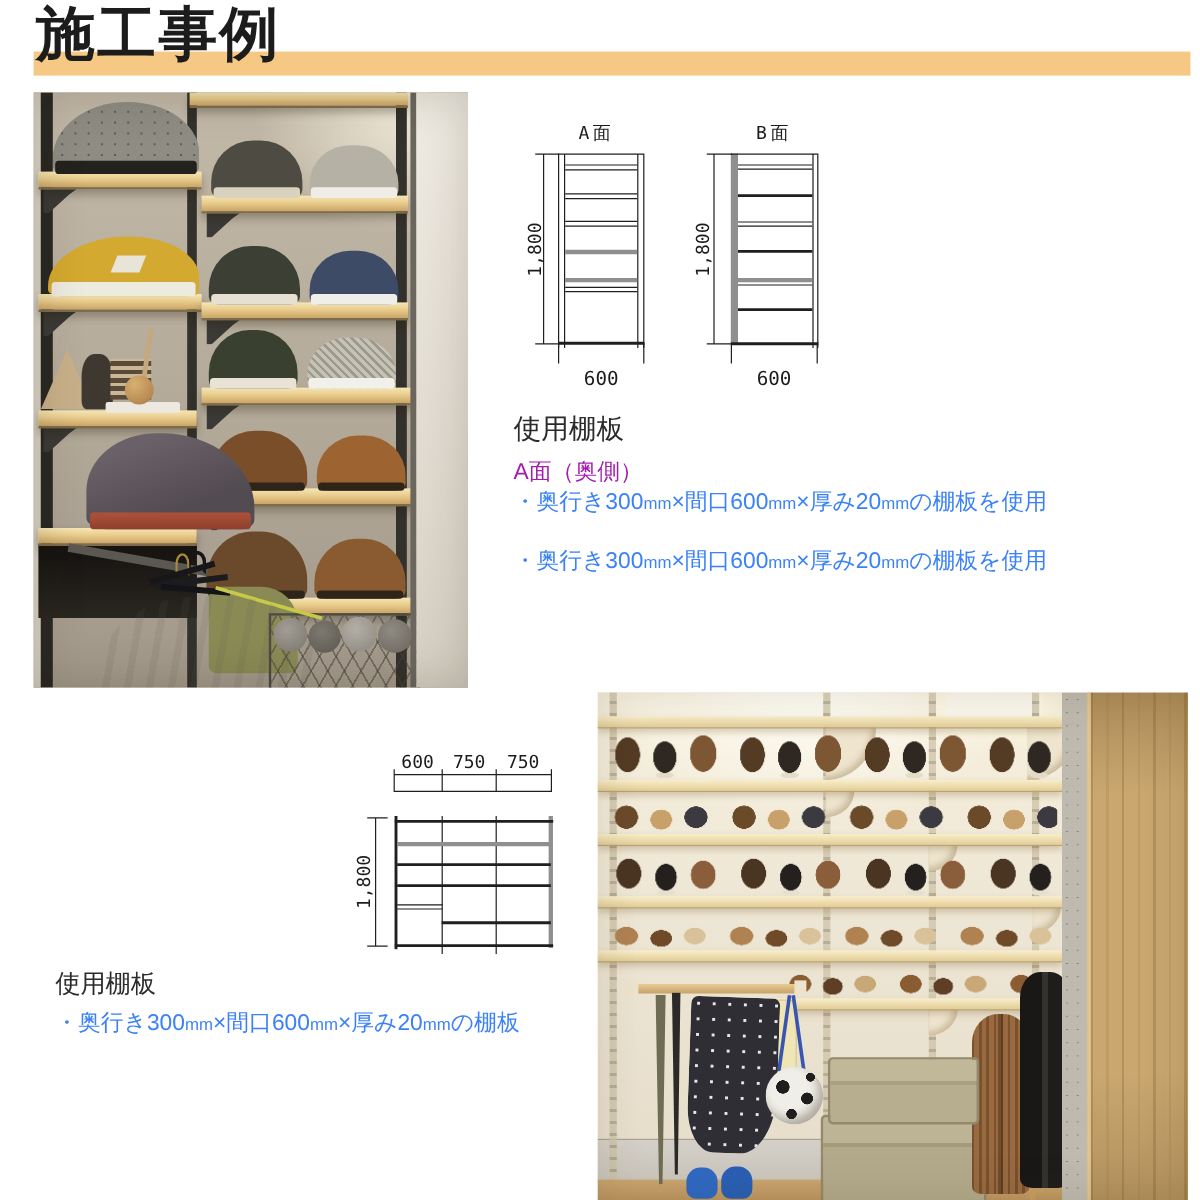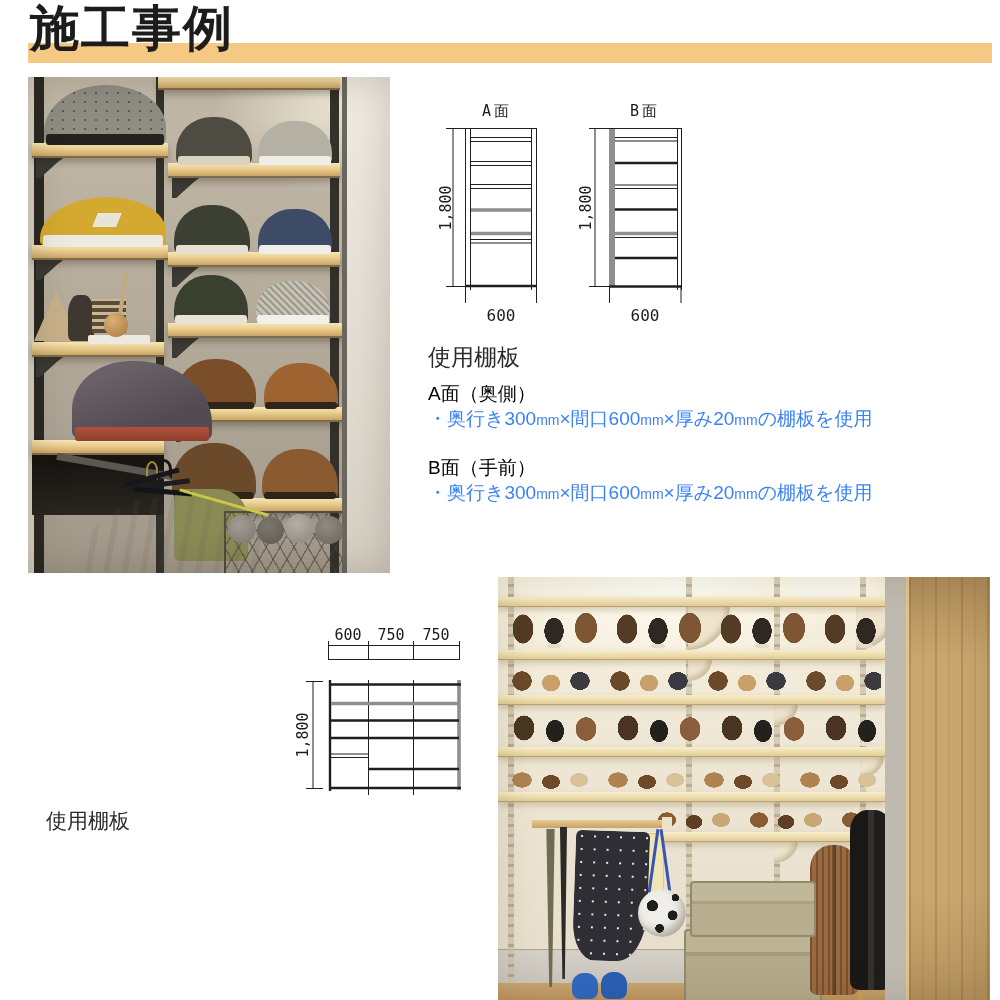--- a/index.html
+++ b/index.html
@@ -6,21 +6,21 @@
   #page{position:relative;width:1000px;height:1000px;background:#fff;overflow:hidden;
         font-family:"Liberation Sans","DejaVu Sans",sans-serif;color:#2e2e2e;}
   .abs{position:absolute;}
 
   
   #accent-bar{left:28px;top:43px;width:964px;height:20px;background:#F5C983;}
   #page-title{left:30px;top:-4px;font-size:49px;font-weight:bold;color:#1c1c1c;letter-spacing:2px;z-index:3;}
 
   
   .spec-heading{font-size:23px;color:#2b2b2b;}
-  .spec-title{font-size:19px;color:#000000;}
+  .spec-title{font-size:19px;color:#a21caf;}
   .spec-line{font-size:19px;color:#3b82f6;}
   .mmu{font-size:14px;}
   #spec-top{left:428px;top:346px;width:480px;line-height:1;}
   #spec-top .spec-heading{margin-bottom:15px;}
   #spec-top .spec-title{margin-bottom:6px;}
   #spec-top .spec-line{margin-bottom:30px;}
   #spec-bottom{left:46px;top:810px;width:470px;line-height:1;}
   #spec-bottom .spec-heading{font-size:21px;margin-bottom:12px;}
   #spec-bottom .spec-line{margin-bottom:14px;line-height:1.05;}
 
@@ -181,41 +181,41 @@
     <path class="dln" d="M609.5 287V303 M681 287V303"></path>
     <path class="dln" d="M595 128V287 M589 128.5H610 M589 286.5H610"></path>
     <text x="586" y="213" font-size="15" text-anchor="middle" transform="rotate(-90 586 208)">1,800</text>
     <text x="645" y="321" font-size="16" text-anchor="middle">600</text>
   </svg>
 
   <div class="abs" id="spec-top">
     <div class="spec-heading">使用棚板</div>
     <div class="spec-title">A面（奥側）</div>
     <div class="spec-line">・奥行き300<span class="mmu">mm</span>×間口600<span class="mmu">mm</span>×厚み20<span class="mmu">mm</span>の棚板を使用</div>
-    <div class="spec-title">B面（手前）</div>
     <div class="spec-line">・奥行き300<span class="mmu">mm</span>×間口600<span class="mmu">mm</span>×厚み20<span class="mmu">mm</span>の棚板を使用</div>
   </div>
 
   <svg class="abs" style="left:268px;top:608px;" width="225" height="200" viewBox="268 608 225 200">
     <text x="348" y="640" font-size="15" text-anchor="middle">600</text>
     <text x="391" y="640" font-size="15" text-anchor="middle">750</text>
     <text x="436" y="640" font-size="15" text-anchor="middle">750</text>
     <path class="dln" d="M328 645.5H460 M328 659.5H460 M328.5 641V659.5 M368.5 641V659.5 M413.5 641V659.5 M459.5 641V659.5"></path>
     <path class="dth" d="M330 680V791"></path>
     <path class="dln" d="M368.5 680V795 M413.5 680V795"></path>
     <path class="dgy" d="M459 680V790"></path>
     <path class="dth" d="M329 684.5H461 M331 720.5H459 M331 738H459 M368 769H459 M329 788H461"></path>
     <path class="dgy" d="M331 703.5H459"></path>
     <path class="dln" d="M331 754H369 M331 757.5H369"></path>
     <path class="dln" d="M313 681V789 M306 681.5H323 M306 788.5H323"></path>
     <text x="303" y="740" font-size="15" text-anchor="middle" transform="rotate(-90 303 735)">1,800</text>
   </svg>
 
   <div class="abs" id="spec-bottom">
     <div class="spec-heading">使用棚板</div>
+    <div class="spec-line">・奥行き300<span class="mmu">mm</span>×間口600<span class="mmu">mm</span>×厚み20<span class="mmu">mm</span>の棚板</div>
   </div>
 
   <div class="abs" id="photo-right">
     <div class="abs" style="inset:0;background:linear-gradient(180deg,#F7F0DE 0%,#EFE7D5 40%,#E5DCCA 100%);"></div>
     <div class="abs" style="left:0;top:0;width:387px;height:130px;background:radial-gradient(ellipse at 45% -10%,rgba(255,255,248,.95),transparent 60%);"></div>
     <div class="abs" style="left:290px;top:0;width:80px;height:24px;background:#FBF8EE;box-shadow:0 0 20px 8px rgba(255,250,225,.9);"></div>
 
     <div class="rail" style="left:10px;"></div>
     <div class="rail" style="left:188px;"></div>
     <div class="rail" style="left:276px;"></div>

